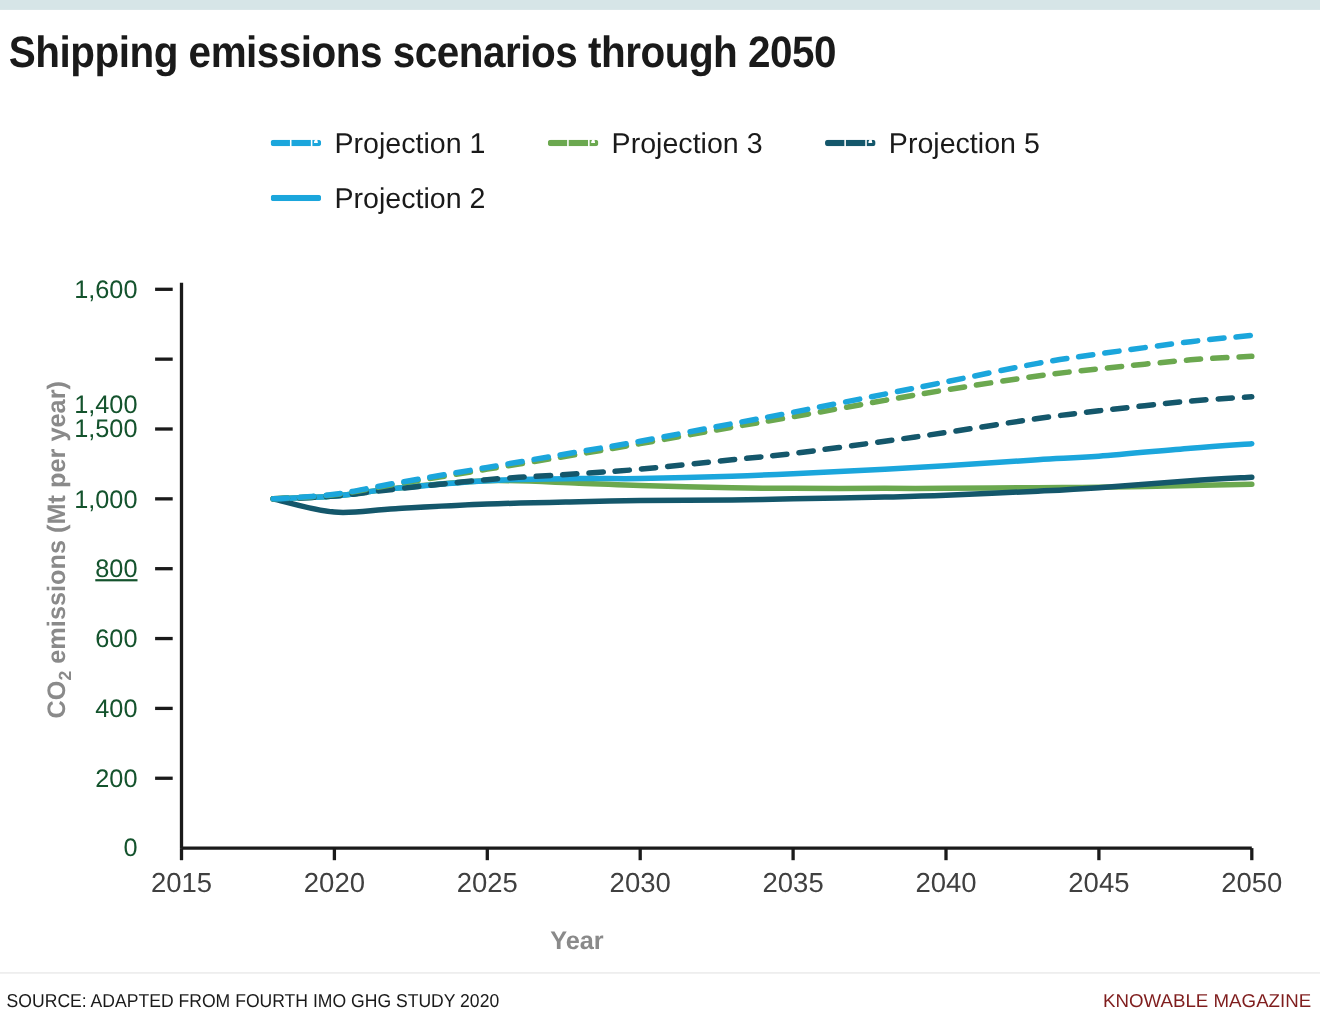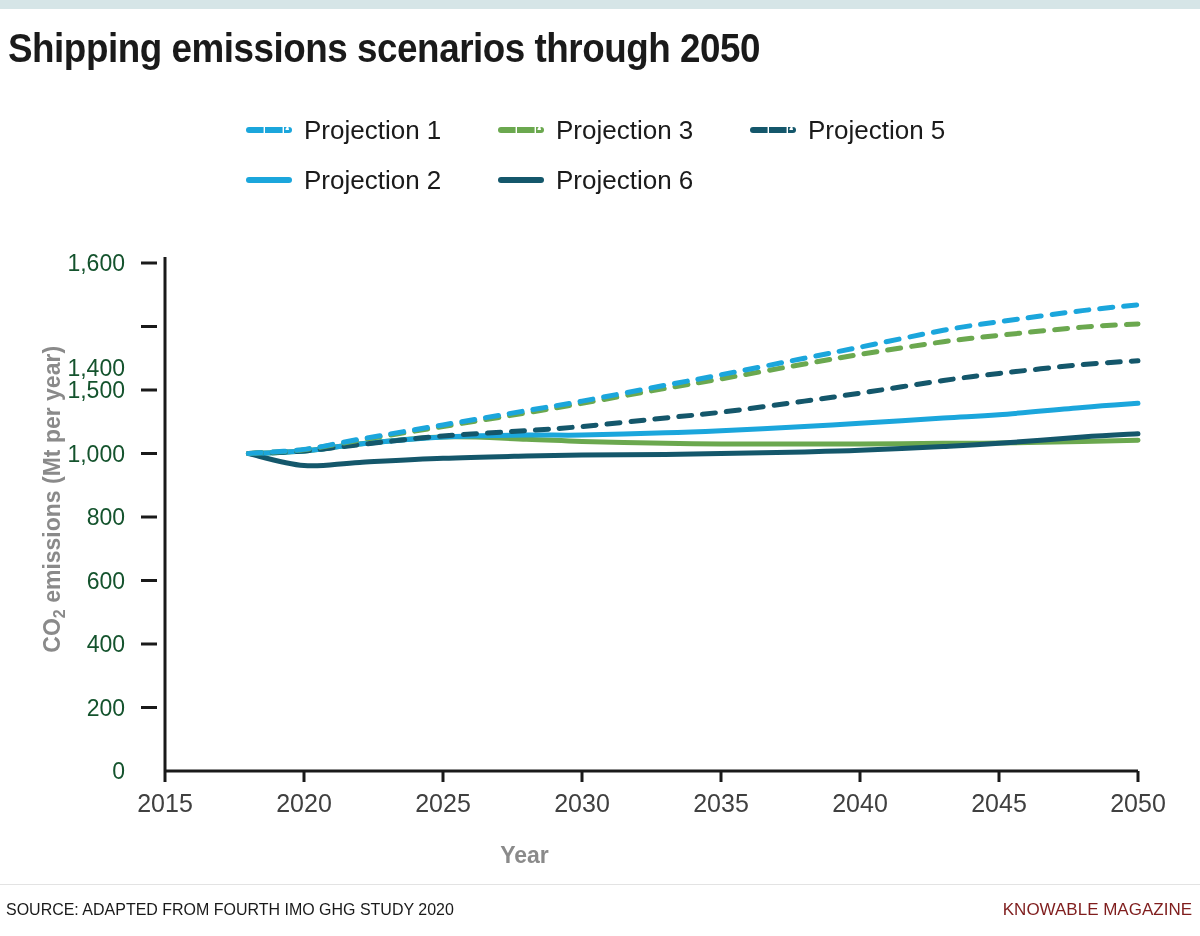--- a/index.html
+++ b/index.html
@@ -176,38 +176,34 @@
         <span class="legend-label">Projection 3</span>
       </div>
       <div class="legend-entry">
         <span class="legend-swatch dashed" style="border-top-color: rgb(20, 87, 107);"></span>
         <span class="legend-label">Projection 5</span>
       </div>
       <div class="legend-entry">
         <span class="legend-swatch" style="border-top-color: rgb(27, 166, 220);"></span>
         <span class="legend-label">Projection 2</span>
       </div>
-      <div class="legend-entry">
-        <span class="legend-swatch" style="border-top-color: rgb(20, 87, 107);"></span>
-        <span class="legend-label">Projection 6</span>
-      </div>
     </div>
 
   <div class="plot-wrap">
     <div class="y-axis-title">
       <span>CO<sub>2</sub> emissions (Mt per year)</span>
     </div>
     <div class="x-axis-title">Year</div>
 
     <div id="ytick-labels">
         <div class="ytick-label" style="top: 541px; right: 1075px;">0</div>
         <div class="ytick-label" style="top: 477.5px; right: 1075px;">200</div>
         <div class="ytick-label" style="top: 414px; right: 1075px;">400</div>
         <div class="ytick-label" style="top: 350.5px; right: 1075px;">600</div>
-        <div class="ytick-label" style="top: 287px; right: 1075px;">800</div>
+        <div class="ytick-label" style="top: 287px; right: 1075px; text-decoration: underline;">800</div>
         <div class="ytick-label" style="top: 223.5px; right: 1075px;">1,000</div>
         <div class="ytick-label" style="top: 160px; right: 1075px;">1,500</div>
         <div class="ytick-label" style="top: 96.5px; right: 1075px; margin-top: 41px;">1,400</div>
         <div class="ytick-label" style="top: 33px; right: 1075px;">1,600</div>
       </div>
     <div id="xtick-labels">
         <div class="xtick-label" style="left: 165px; top: 559px;">2015</div>
         <div class="xtick-label" style="left: 304px; top: 559px;">2020</div>
         <div class="xtick-label" style="left: 443px; top: 559px;">2025</div>
         <div class="xtick-label" style="left: 582px; top: 559px;">2030</div>

